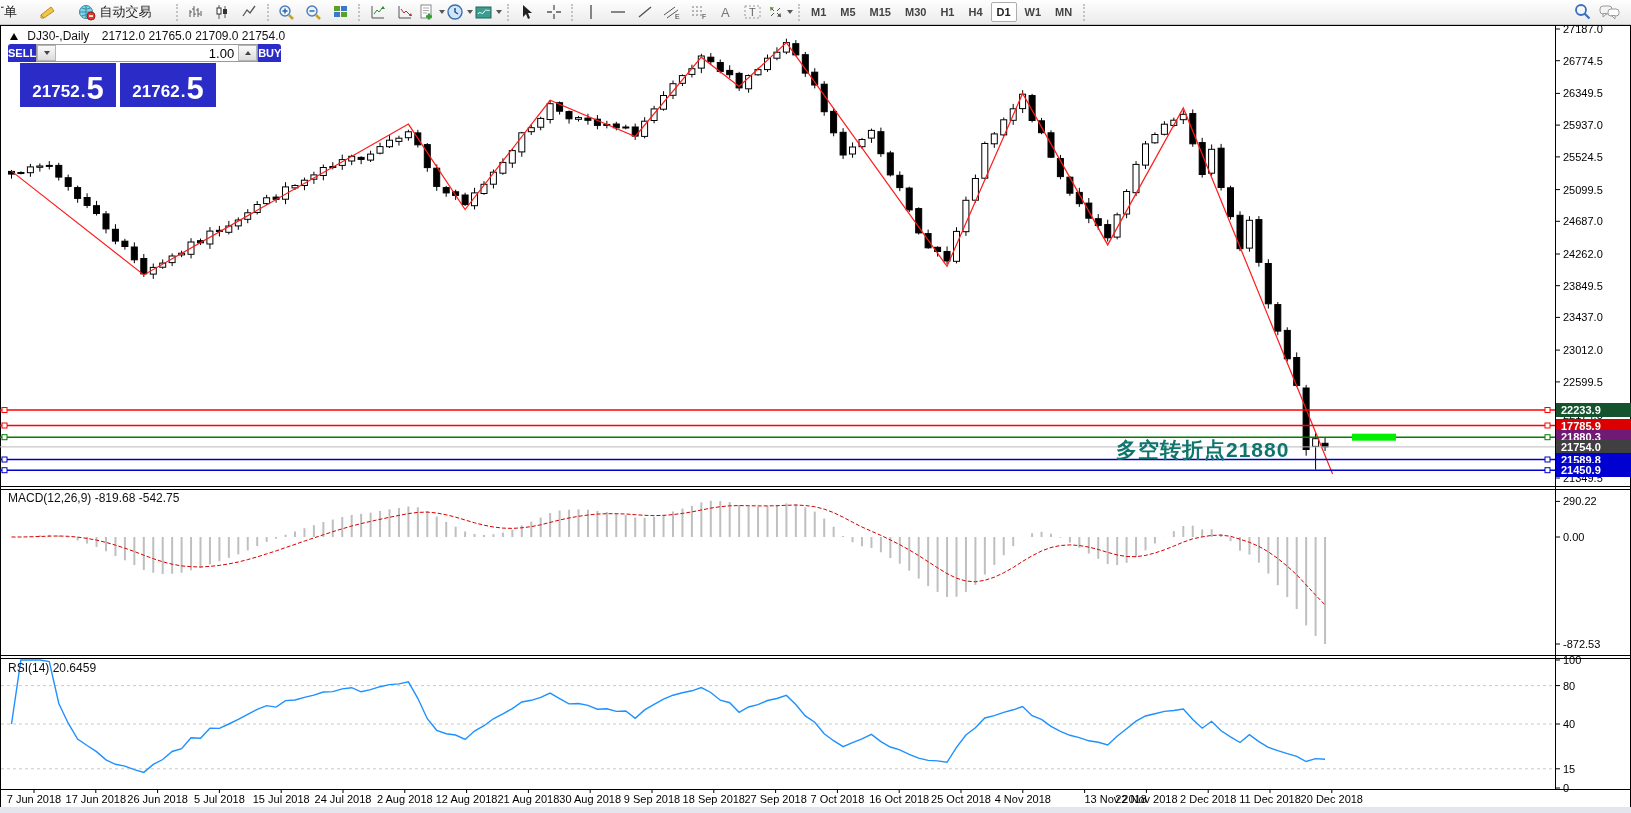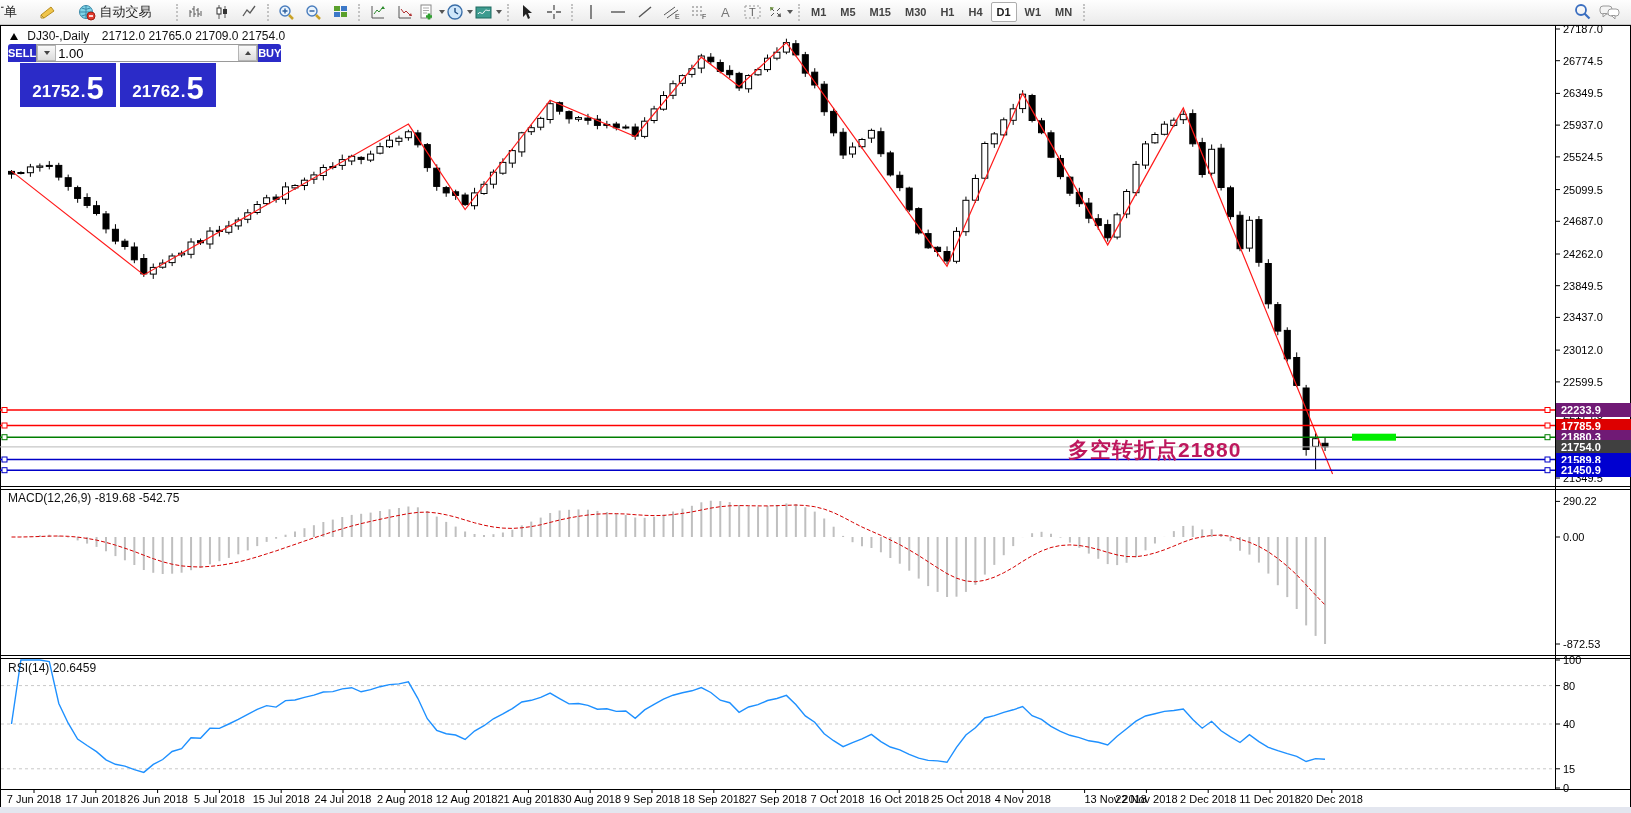--- a/index.html
+++ b/index.html
@@ -28,32 +28,32 @@
   .ptick{position:absolute;left:1563px;font:11px "Liberation Sans",sans-serif;color:#000;white-space:nowrap;}
   .badge{position:absolute;left:1556px;width:75px;height:14px;box-sizing:border-box;padding-left:5px;
     font:bold 11px/14px "Liberation Sans",sans-serif;color:#fff;white-space:nowrap;}
   .dtick{position:absolute;top:793px;transform:translateX(-50%);font:11px "Liberation Sans",sans-serif;color:#000;white-space:nowrap;}
   #chart-title{position:absolute;left:10px;top:29px;z-index:3;font:12px "Liberation Sans",sans-serif;color:#111;}
   #chart-title .gap{margin-left:9px;}
   .collapse-tri{display:inline-block;width:0;height:0;border-left:4px solid transparent;
     border-right:4px solid transparent;border-bottom:7px solid #000;margin-right:6px;}
   #macd-label,#rsi-label{position:absolute;left:8px;z-index:3;font:12px "Liberation Sans",sans-serif;color:#111;}
   #macd-label{top:491px;} #rsi-label{top:661px;}
-  #annotation{position:absolute;left:1068px;top:436px;z-index:4;font:bold 21px "Liberation Sans",sans-serif;
-    color:#be185d;letter-spacing:1px;white-space:nowrap;}
+  #annotation{position:absolute;left:1116px;top:436px;z-index:4;font:bold 21px "Liberation Sans",sans-serif;
+    color:#0f766e;letter-spacing:1px;white-space:nowrap;}
   
   #trade-panel{position:absolute;left:8px;top:44px;width:208px;z-index:5;}
   .tp-row1{display:flex;height:18px;}
   .tp-sell-btn,.tp-buy-btn{width:49px;background:#2B2BC8;color:#fff;font:bold 11px/18px "Liberation Sans",sans-serif;
     text-align:center;cursor:pointer;}
   .tp-sell-btn{border-top-left-radius:3px;} .tp-buy-btn{border-top-right-radius:3px;}
   .tp-vol{flex:1;display:flex;background:#fff;border:1px solid #9a9a9a;box-sizing:border-box;}
   .tp-spin{width:17px;background:linear-gradient(#fafafa,#dcdcdc);border:1px solid #b5b5b5;
     display:flex;align-items:center;justify-content:center;}
-  .tp-input{flex:1;border:none;outline:none;font:13px "Liberation Sans",sans-serif;padding-right:4px;min-width:0;}
+  .tp-input{flex:1;border:none;outline:none;text-align:right;font:13px "Liberation Sans",sans-serif;padding-right:4px;min-width:0;}
   .tri-down{width:0;height:0;border-left:3px solid transparent;border-right:3px solid transparent;border-top:4px solid #444;}
   .tri-up{width:0;height:0;border-left:3px solid transparent;border-right:3px solid transparent;border-bottom:4px solid #444;}
   .tp-row2{display:flex;margin-top:1px;padding-left:12px;}
   .tp-price{width:102px;height:44px;background:#2B2BC8;color:#fff;display:flex;align-items:flex-end;
     justify-content:center;padding-bottom:3px;box-sizing:border-box;cursor:pointer;}
   .tp-price + .tp-price{margin-left:4px;}
   .pmain{font:bold 17px "Liberation Sans",sans-serif;line-height:24px;}
   .psep{font:bold 17px "Liberation Sans",sans-serif;line-height:24px;margin:0 1px;}
   .pfrac{font:bold 31px "Liberation Sans",sans-serif;line-height:30px;}
 </style>
@@ -794,21 +794,21 @@
       <span class="ptick" style="top: 495.419px;">290.22</span>
       <span class="ptick" style="top: 531px;">0.00</span>
       <span class="ptick" style="top: 637.972px;">-872.53</span>
       <span class="ptick" style="top: 654px;">100</span>
       <span class="ptick" style="top: 679.6px;">80</span>
       <span class="ptick" style="top: 718px;">40</span>
       <span class="ptick" style="top: 762.8px;">15</span>
       <span class="ptick" style="top: 782px;">0</span>
     </div>
   <div id="badges">
-      <div class="badge" style="top: 403px; background: #701a75;">22233.9</div>
+      <div class="badge" style="top: 403px; background: #14532d;">22233.9</div>
       <div class="badge" style="top: 419px; background: rgb(221, 0, 0);">17785.9</div>
       <div class="badge" style="top: 430px; background: #701a75;">21880.3</div>
       <div class="badge" style="top: 440px; background: #404040;">21754.0</div>
       <div class="badge" style="top: 453px; background: rgb(0, 0, 208);">21589.8</div>
       <div class="badge" style="top: 463px; background: rgb(0, 0, 208);">21450.9</div>
     </div>
   <div id="dates">
       <span class="dtick" style="left: 34px;">7 Jun 2018</span>
       <span class="dtick" style="left: 95.8px;">17 Jun 2018</span>
       <span class="dtick" style="left: 157.6px;">26 Jun 2018</span>

